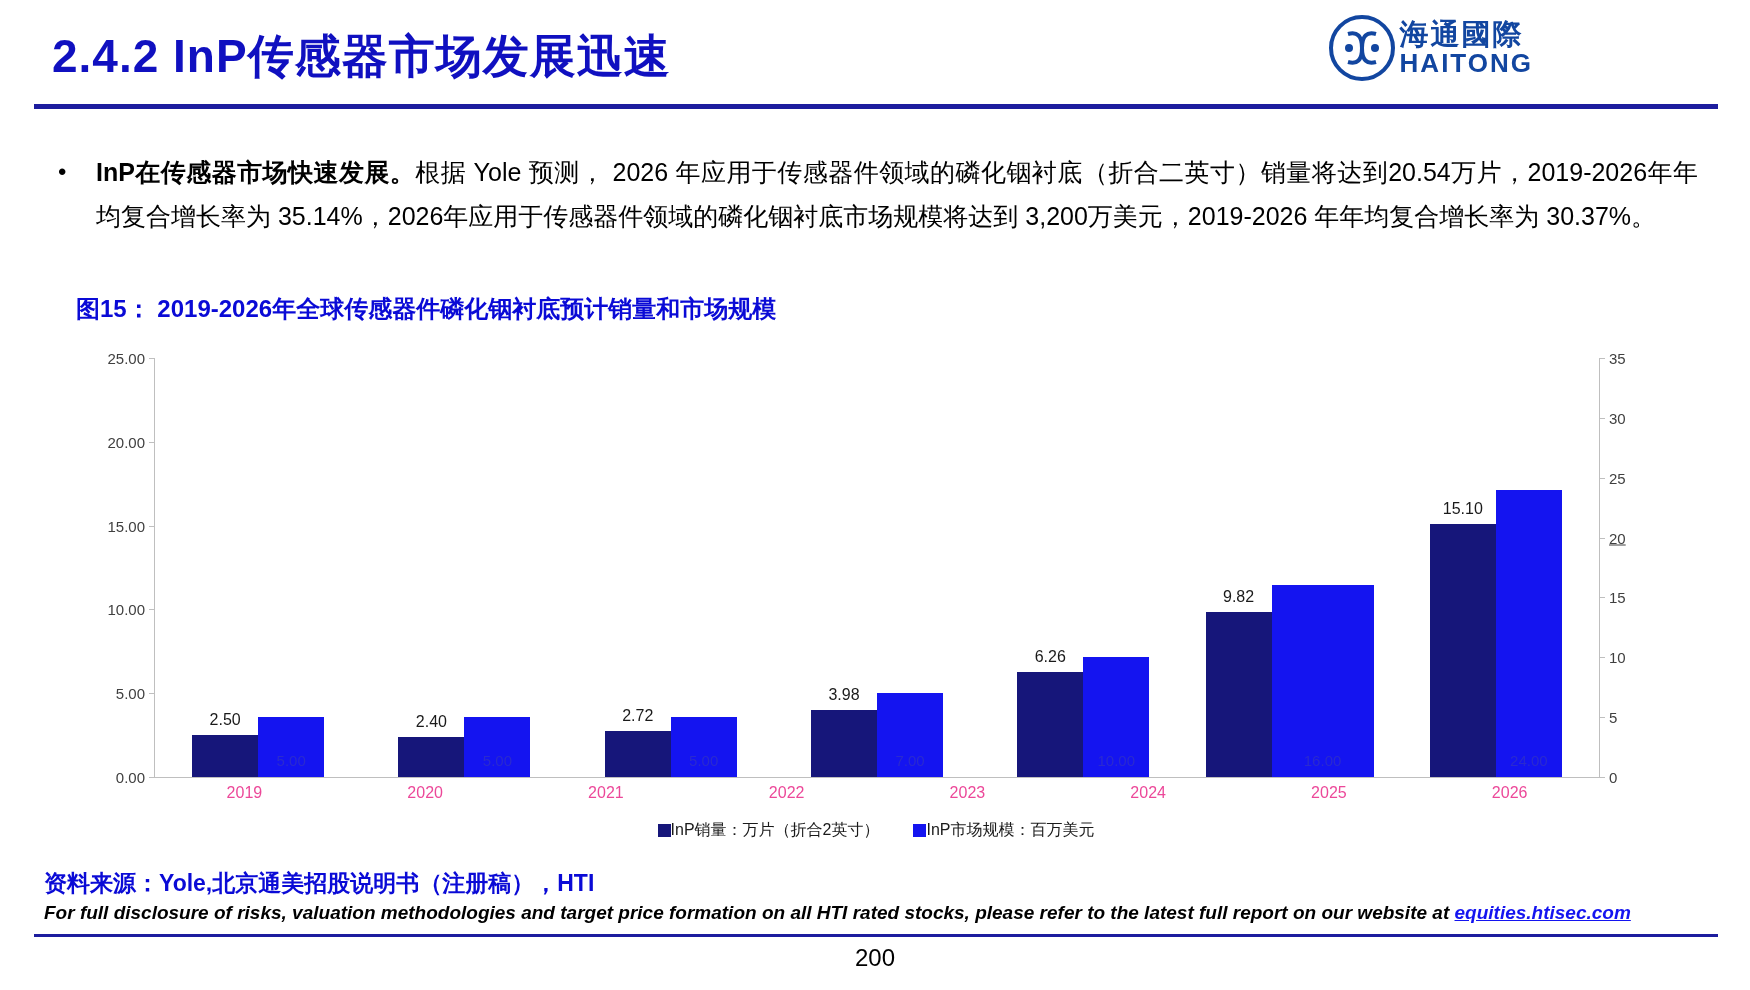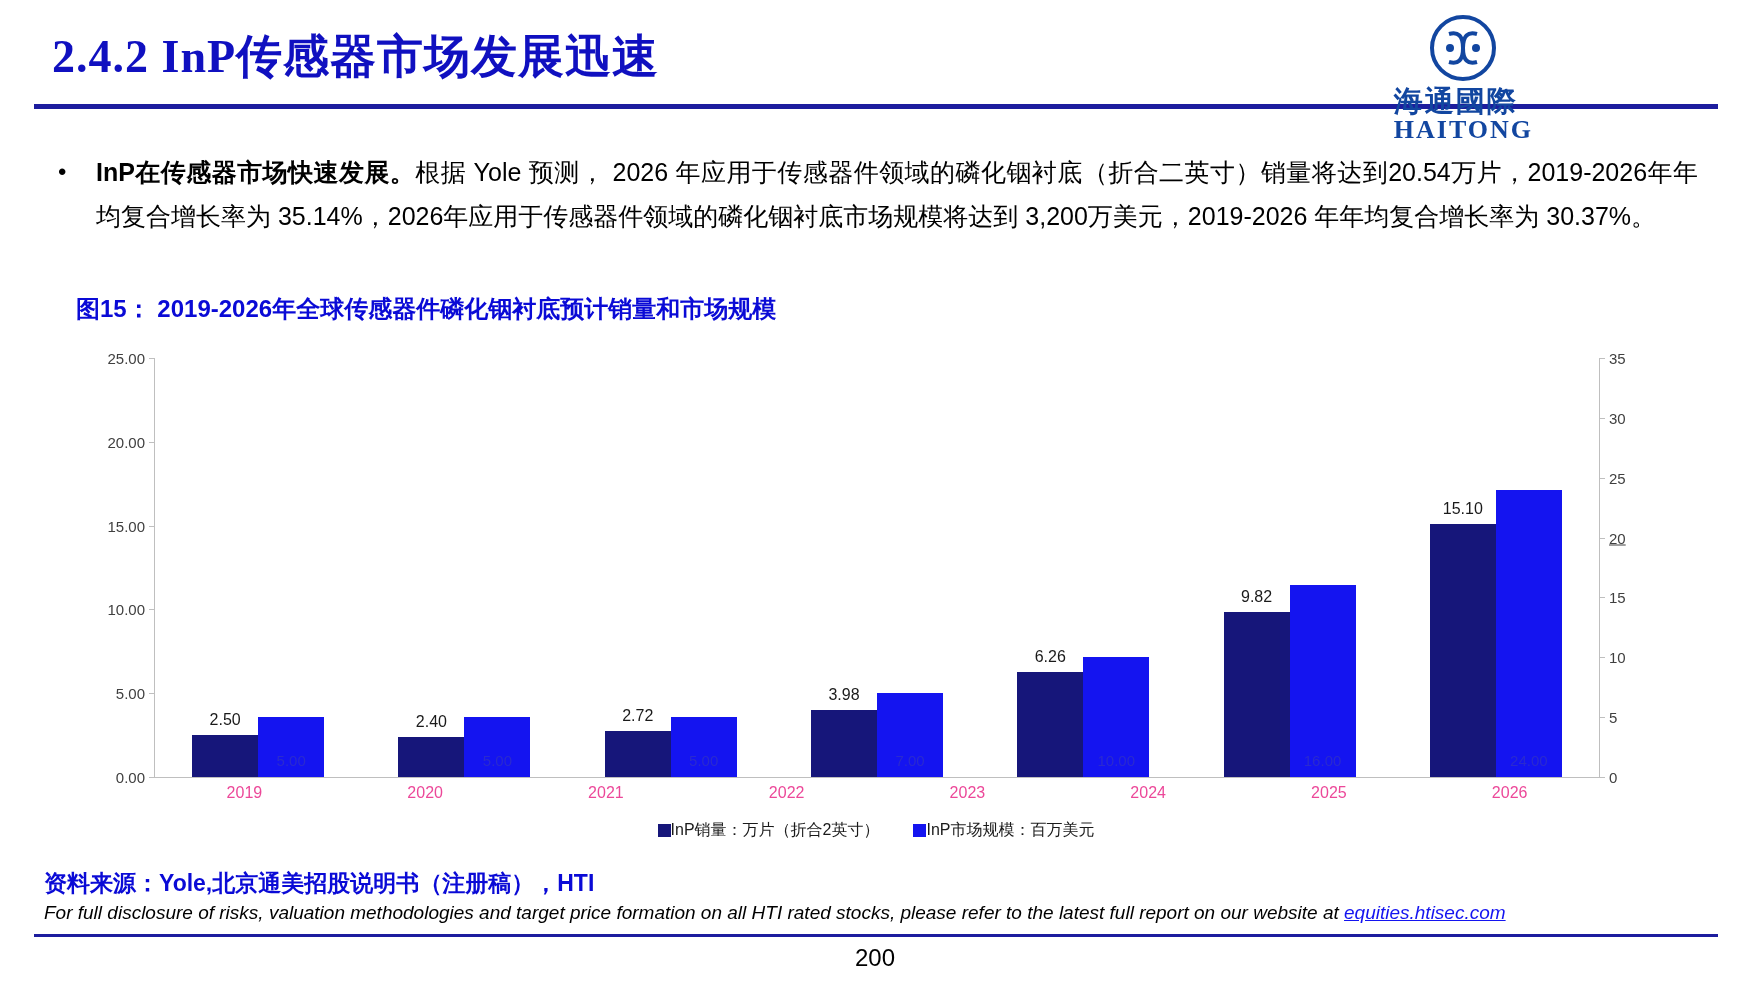--- a/index.html
+++ b/index.html
@@ -21,21 +21,20 @@
     box-sizing: border-box;
   }
 
   
   .header {
     position: absolute;
     left: 0;
     top: 0;
     width: 1561px;
     height: 112px;
-    font-family: Liberation Serif, serif;
   }
   .slide-title {
     position: absolute;
     left: 52px;
     top: 26px;
     font-size: 46px;
     font-weight: bold;
     color: #1010c0;
     letter-spacing: 1px;
     white-space: nowrap;
@@ -48,21 +47,20 @@
     height: 5px;
     background: #1d1d9e;
   }
   .logo-wrap {
     position: absolute;
     right: 28px;
     top: 14px;
     display: flex;
     align-items: center;
     gap: 4px;
-    flex-direction: column;
   }
   .logo-mark {
     width: 68px;
     height: 68px;
   }
   .logo-text {
     display: flex;
     flex-direction: column;
     justify-content: center;
     line-height: 1.05;
@@ -257,21 +255,21 @@
     color: #0a0ad6;
     white-space: nowrap;
   }
   .disclaimer {
     position: absolute;
     left: 44px;
     top: 902px;
     width: 1670px;
     font-size: 19px;
     font-style: italic;
-    font-weight: normal;
+    font-weight: bold;
     color: #000;
     white-space: nowrap;
   }
   .disclaimer a {
     color: #1414f0;
     text-decoration: underline;
   }
   .footer-rule {
     position: absolute;
     left: 34px;
@@ -376,21 +374,21 @@
               <div class="bar blue" style="height: 28.5714%;">
                 <span class="bar-in-label">10.00</span>
               </div>
             </div>
           </div>
           <div class="group">
             <div class="bars">
               <div class="bar navy" style="height: 39.28%;">
                 <span class="bar-top-label">9.82</span>
               </div>
-              <div class="bar blue" style="height: 45.7143%;">
+              <div class="bar blue" style="height: 45.7143%; padding-left: 36px;">
                 <span class="bar-in-label">16.00</span>
               </div>
             </div>
           </div>
           <div class="group">
             <div class="bars">
               <div class="bar navy" style="height: 60.4%;">
                 <span class="bar-top-label">15.10</span>
               </div>
               <div class="bar blue" style="height: 68.5714%;">

